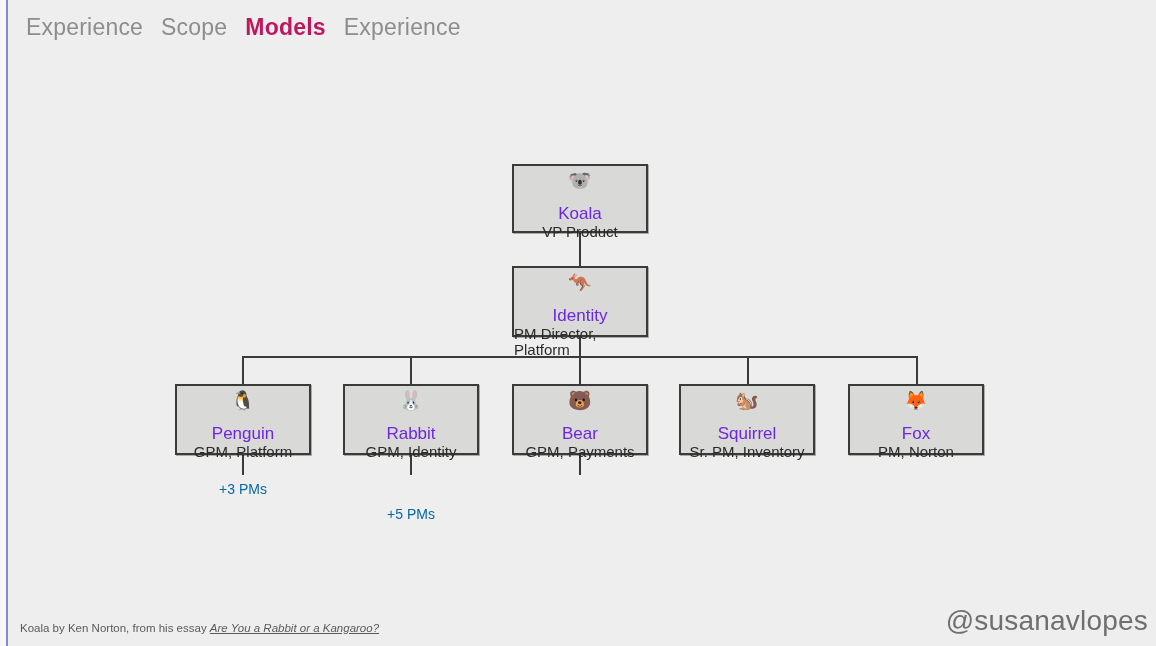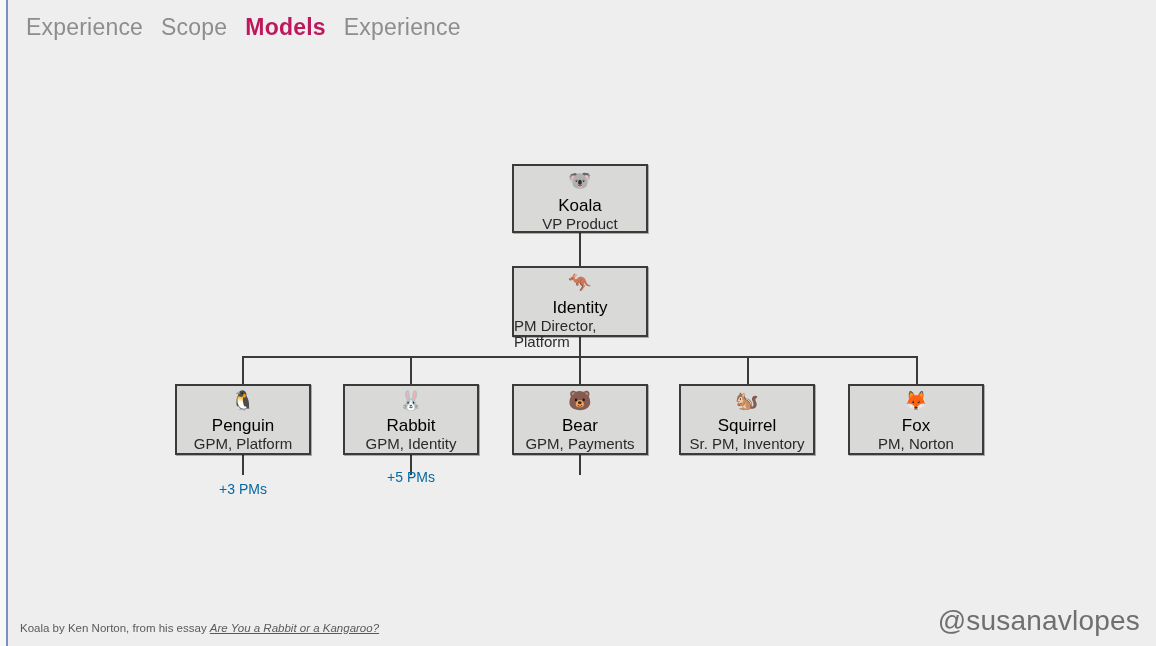--- a/index.html
+++ b/index.html
@@ -75,23 +75,23 @@
     justify-content: flex-start;
     padding-top: 4px;
   }
   .node .emoji {
     font-size: 19px;
     line-height: 21px;
     height: 21px;
   }
   .node .nm {
     font-size: 17px;
-    color: #000000;
+    color: #6d28d9;
     line-height: 21px;
-    margin-top: 4px;
+    margin-top: 12px;
   }
   .node .role {
     font-size: 15px;
     color: #2a2a2a;
     line-height: 16px;
   }
 
   
   .ln {
     position: absolute;
@@ -118,21 +118,21 @@
     line-height: 15px;
     white-space: nowrap;
   }
   .footer-note a, .footer-note .lnk {
     color: #5a5a5a;
     text-decoration: underline;
     font-style: italic;
   }
   .handle {
     position: absolute;
-    right: 16px;
+    right: 8px;
     bottom: 8px;
     font-size: 28px;
     color: #6f6f6f;
     line-height: 34px;
     letter-spacing: 0.2px;
   }
 </style>
 </head>
 <body>
 
@@ -202,21 +202,21 @@
       <div class="role">Sr. PM, Inventory</div>
     </div>
 
     <div class="node" style="left:848px; top:384px; width:136px; height:71px;">
       <div class="emoji">🦊</div>
       <div class="nm">Fox</div>
       <div class="role">PM, Norton</div>
     </div>
 
     <div class="pm-label" style="left:167px; top:479px; width:152px;">+3 PMs</div>
-    <div class="pm-label" style="left:335px; top:467px; width:152px;">+5 PMs</div>
+    <div class="pm-label" style="left:335px; top:504px; width:152px;">+5 PMs</div>
 
   </div>
 
   <div class="footer-note">
     <span>Koala by Ken Norton, from his essay </span><span class="lnk">Are You a Rabbit or a Kangaroo?</span>
   </div>
 
   <div class="handle">@susanavlopes</div>
 
 </div>

